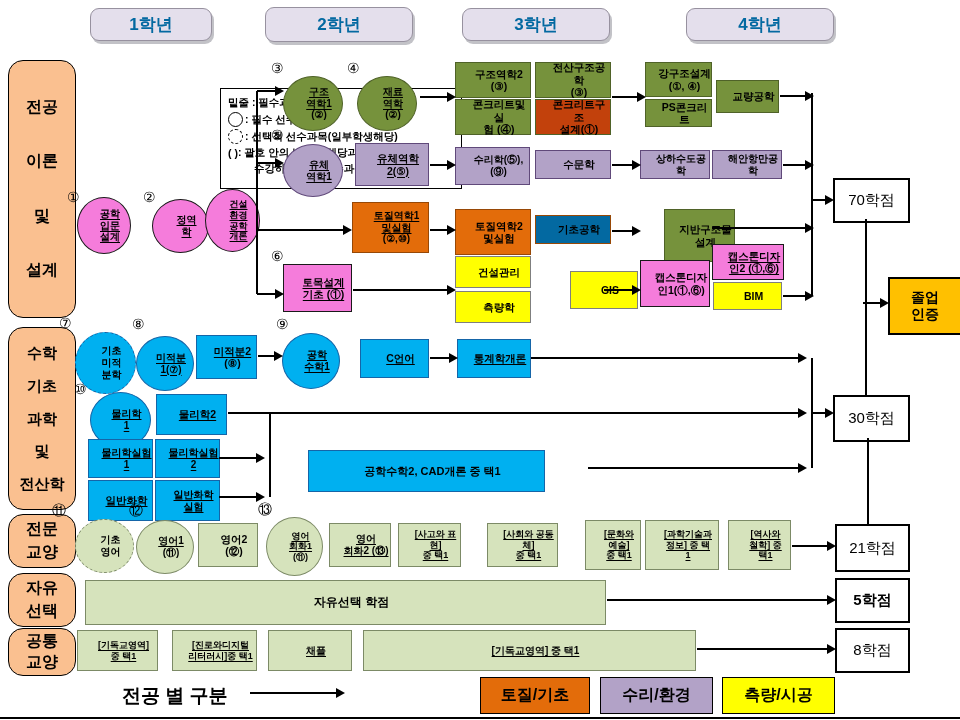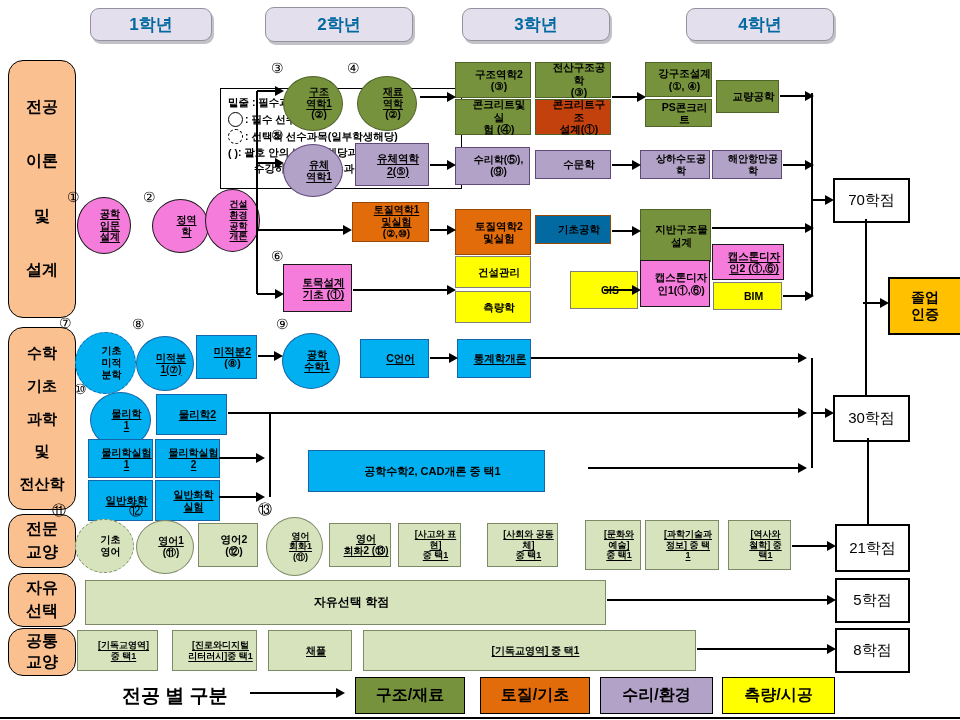--- a/index.html
+++ b/index.html
@@ -139,33 +139,33 @@
       <span>(②)</span>
     </div>
     <div class="node ell cat-purple" style="left: 283px; top: 144px; width: 60px; height: 53px; background: rgb(178, 162, 199); font-size: 10px;">
       <span class="u">유체</span>
       <span class="u">역학1</span>
     </div>
     <div class="node  cat-purple" style="left: 355px; top: 143px; width: 74px; height: 43px; background: rgb(178, 162, 199);">
       <span class="u">유체역학</span>
       <span class="u">2(⑤)</span>
     </div>
-    <div class="node  cat-orange" style="left: 352px; top: 202px; width: 77px; height: 40px; background: rgb(227, 108, 10); font-size: 10px;">
+    <div class="node  cat-orange" style="left: 352px; top: 202px; width: 77px; height: 51px; background: rgb(227, 108, 10); font-size: 10px;">
       <span class="u">토질역학1</span>
       <span class="u">및실험</span>
       <span>(②,⑩)</span>
     </div>
     <div class="node  cat-orange" style="left: 455px; top: 209px; width: 76px; height: 46px; background: rgb(227, 108, 10);">
       <span>토질역학2</span>
       <span>및실험</span>
     </div>
     <div class="node  cat-orange" style="left: 535px; top: 215px; width: 76px; height: 29px; background: #0369a1;">
       <span>기초공학</span>
     </div>
-    <div class="node  cat-green" style="left: 640px; top: 209px; width: 71px; height: 53px; background: rgb(118, 146, 60);">
+    <div class="node  cat-green" style="left: 664px; top: 209px; width: 71px; height: 53px; background: rgb(118, 146, 60);">
       <span>지반구조물</span>
       <span>설계</span>
     </div>
     <div class="node  cat-pink" style="left: 283px; top: 264px; width: 69px; height: 48px; background: rgb(245, 124, 219);">
       <span class="u">토목설계</span>
       <span class="u">기초 (①)</span>
     </div>
     <div class="node  cat-green" style="left: 455px; top: 62px; width: 76px; height: 36px; background: rgb(118, 146, 60);">
       <span>구조역학2</span>
       <span>(③)</span>
@@ -327,40 +327,39 @@
     </div>
     <div class="node  cat-lightgreen" style="left: 268px; top: 630px; width: 84px; height: 41px; background: rgb(214, 227, 188); font-size: 10px;">
       <span class="u">채플</span>
     </div>
     <div class="node  cat-lightgreen" style="left: 363px; top: 630px; width: 333px; height: 41px; background: rgb(214, 227, 188); font-size: 10px;">
       <span class="u">[기독교영역] 중 택1</span>
     </div>
     <div class="credit" style="left: 833px; top: 178px; width: 73px; height: 41px;">70학점</div>
     <div class="credit" style="left: 833px; top: 395px; width: 73px; height: 43px;">30학점</div>
     <div class="credit" style="left: 835px; top: 524px; width: 71px; height: 44px;">21학점</div>
-    <div class="credit" style="left: 835px; top: 578px; width: 71px; height: 41px;">5학점</div>
+    <div class="credit" style="left: 835px; top: 578px; width: 71px; height: 41px; font-weight: bold;">5학점</div>
     <div class="credit" style="left: 835px; top: 628px; width: 71px; height: 41px;">8학점</div>
     <div class="grad" style="left: 888px; top: 277px; width: 70px; height: 54px; background: rgb(255, 192, 0);">
       <span>졸업</span>
       <span>인증</span>
     </div>
     <div class="num" style="left: 67px; top: 190px;">①</div>
     <div class="num" style="left: 143px; top: 190px;">②</div>
     <div class="num" style="left: 271px; top: 61px;">③</div>
     <div class="num" style="left: 347px; top: 61px;">④</div>
     <div class="num" style="left: 271px; top: 128px;">⑤</div>
     <div class="num" style="left: 271px; top: 249px;">⑥</div>
     <div class="num" style="left: 59px; top: 316px;">⑦</div>
     <div class="num" style="left: 132px; top: 317px;">⑧</div>
     <div class="num" style="left: 276px; top: 317px;">⑨</div>
     <div class="num" style="left: 74px; top: 382px;">⑩</div>
     <div class="num" style="left: 52px; top: 503px;">⑪</div>
     <div class="num" style="left: 129px; top: 503px;">⑫</div>
     <div class="num" style="left: 258px; top: 502px;">⑬</div>
-    <div class="bl-item" style="left: 355px; top: 677px; width: 110px; height: 37px; background: rgb(118, 146, 60);">구조/재료</div>
     <div class="bl-item" style="left: 480px; top: 677px; width: 110px; height: 37px; background: rgb(227, 108, 10);">토질/기초</div>
     <div class="bl-item" style="left: 600px; top: 677px; width: 113px; height: 37px; background: rgb(178, 162, 199);">수리/환경</div>
     <div class="bl-item" style="left: 722px; top: 677px; width: 113px; height: 37px; background: rgb(255, 255, 0);">측량/시공</div>
     <div class="hline" style="left: 257px; top: 90px; width: 19px; height: 2px;"></div>
     <div class="ah" style="left: 275px; top: 86px;"></div>
     <div class="hline" style="left: 257px; top: 162px; width: 19px; height: 2px;"></div>
     <div class="ah" style="left: 275px; top: 158px;"></div>
     <div class="hline" style="left: 257px; top: 229px; width: 87px; height: 2px;"></div>
     <div class="ah" style="left: 343px; top: 225px;"></div>
     <div class="hline" style="left: 257px; top: 293px; width: 19px; height: 2px;"></div>

